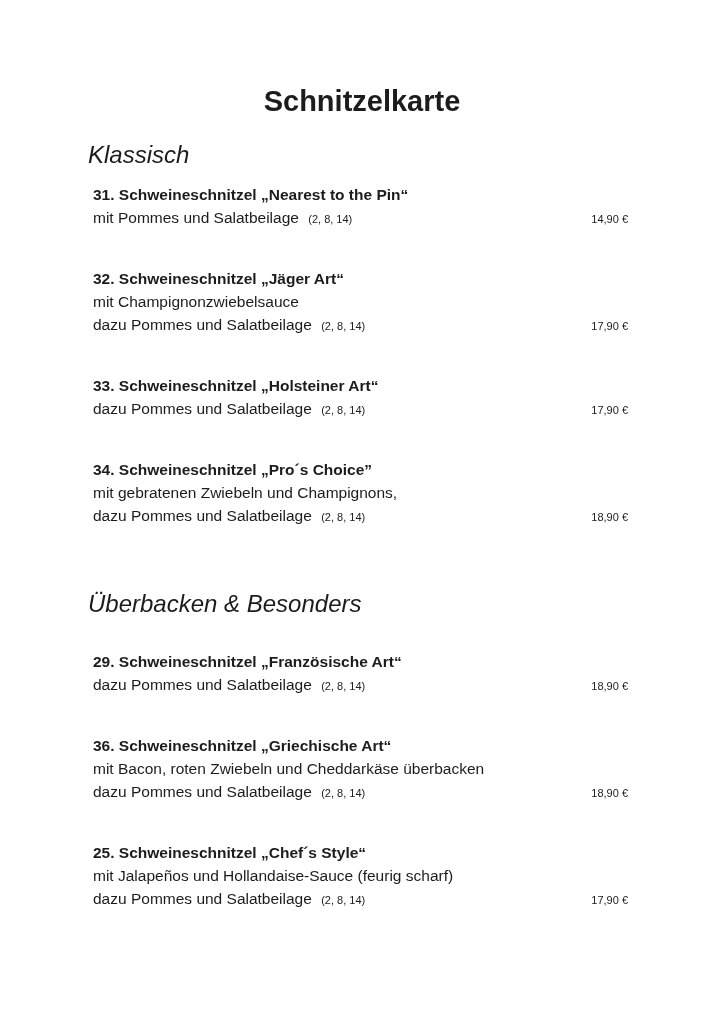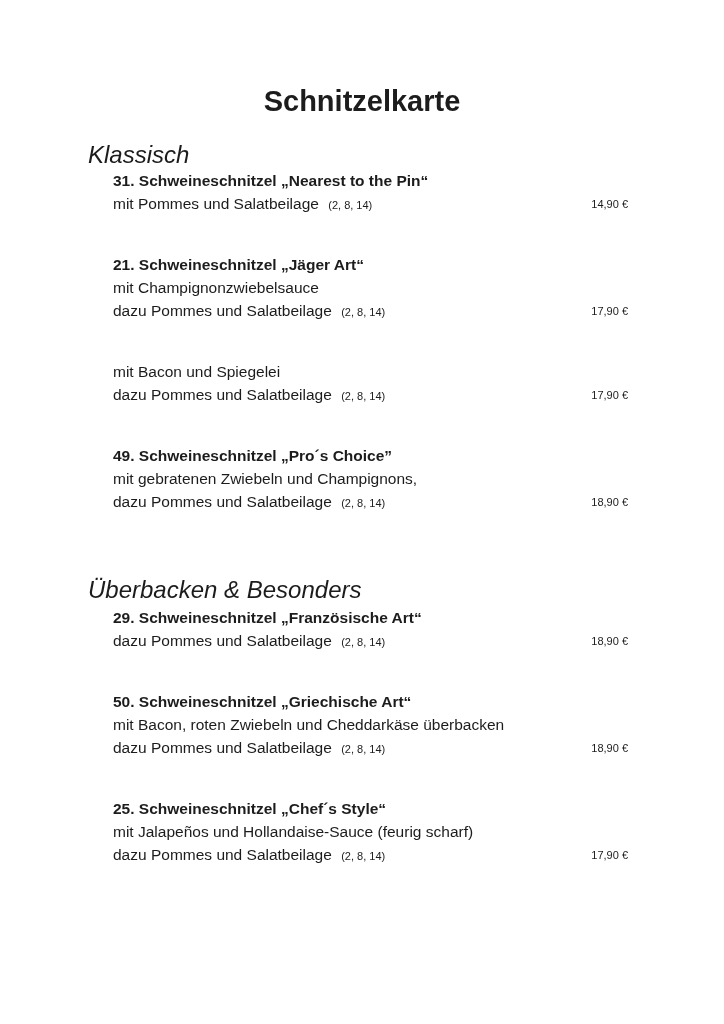--- a/index.html
+++ b/index.html
@@ -28,38 +28,38 @@
     font-weight: bold;
     letter-spacing: 0px;
     line-height: 34px;
   }
   .section-heading {
     font-style: italic;
     font-size: 24px;
     line-height: 29px;
     margin-left: -5px;
     margin-top: 22px;
+    margin-bottom: 14px;
   }
   .section-heading.second {
     margin-top: 60px;
-    margin-bottom: 2px;
+    margin-bottom: 32px;
   }
   .item {
     font-size: 15.5px;
     line-height: 23px;
     margin-bottom: 36px;
-    margin-left: 20px;
   }
   .item-title {
     font-weight: bold;
   }
   .item-lastline {
     display: flex;
     justify-content: space-between;
-    align-items: center;
+    align-items: flex-end;
   }
   .allergens {
     font-size: 11px;
     margin-left: 5px;
   }
   .price {
     font-size: 11px;
     white-space: nowrap;
   }
 </style>
@@ -78,44 +78,44 @@
       <div class="item-lastline">
         <span>
           <span>mit Pommes und Salatbeilage</span>
           <span class="allergens">(2, 8, 14)</span>
         </span>
         <span class="price">14,90 €</span>
       </div>
     </div>
 
     <div class="item">
-      <div class="item-title">21. Schweineschnitzel „Jäger Art“</div>
+      <div class="item-title">32. Schweineschnitzel „Jäger Art“</div>
       <div class="item-desc">mit Champignonzwiebelsauce</div>
       <div class="item-lastline">
         <span>
           <span>dazu Pommes und Salatbeilage</span>
           <span class="allergens">(2, 8, 14)</span>
         </span>
         <span class="price">17,90 €</span>
       </div>
     </div>
 
     <div class="item">
-      <div class="item-desc">mit Bacon und Spiegelei</div>
+      <div class="item-title">33. Schweineschnitzel „Holsteiner Art“</div>
       <div class="item-lastline">
         <span>
           <span>dazu Pommes und Salatbeilage</span>
           <span class="allergens">(2, 8, 14)</span>
         </span>
         <span class="price">17,90 €</span>
       </div>
     </div>
 
     <div class="item">
-      <div class="item-title">49. Schweineschnitzel „Pro´s Choice”</div>
+      <div class="item-title">34. Schweineschnitzel „Pro´s Choice”</div>
       <div class="item-desc">mit gebratenen Zwiebeln und Champignons,</div>
       <div class="item-lastline">
         <span>
           <span>dazu Pommes und Salatbeilage</span>
           <span class="allergens">(2, 8, 14)</span>
         </span>
         <span class="price">18,90 €</span>
       </div>
     </div>
 
@@ -126,21 +126,21 @@
       <div class="item-lastline">
         <span>
           <span>dazu Pommes und Salatbeilage</span>
           <span class="allergens">(2, 8, 14)</span>
         </span>
         <span class="price">18,90 €</span>
       </div>
     </div>
 
     <div class="item">
-      <div class="item-title">50. Schweineschnitzel „Griechische Art“</div>
+      <div class="item-title">36. Schweineschnitzel „Griechische Art“</div>
       <div class="item-desc">mit Bacon, roten Zwiebeln und Cheddarkäse überbacken</div>
       <div class="item-lastline">
         <span>
           <span>dazu Pommes und Salatbeilage</span>
           <span class="allergens">(2, 8, 14)</span>
         </span>
         <span class="price">18,90 €</span>
       </div>
     </div>
 

